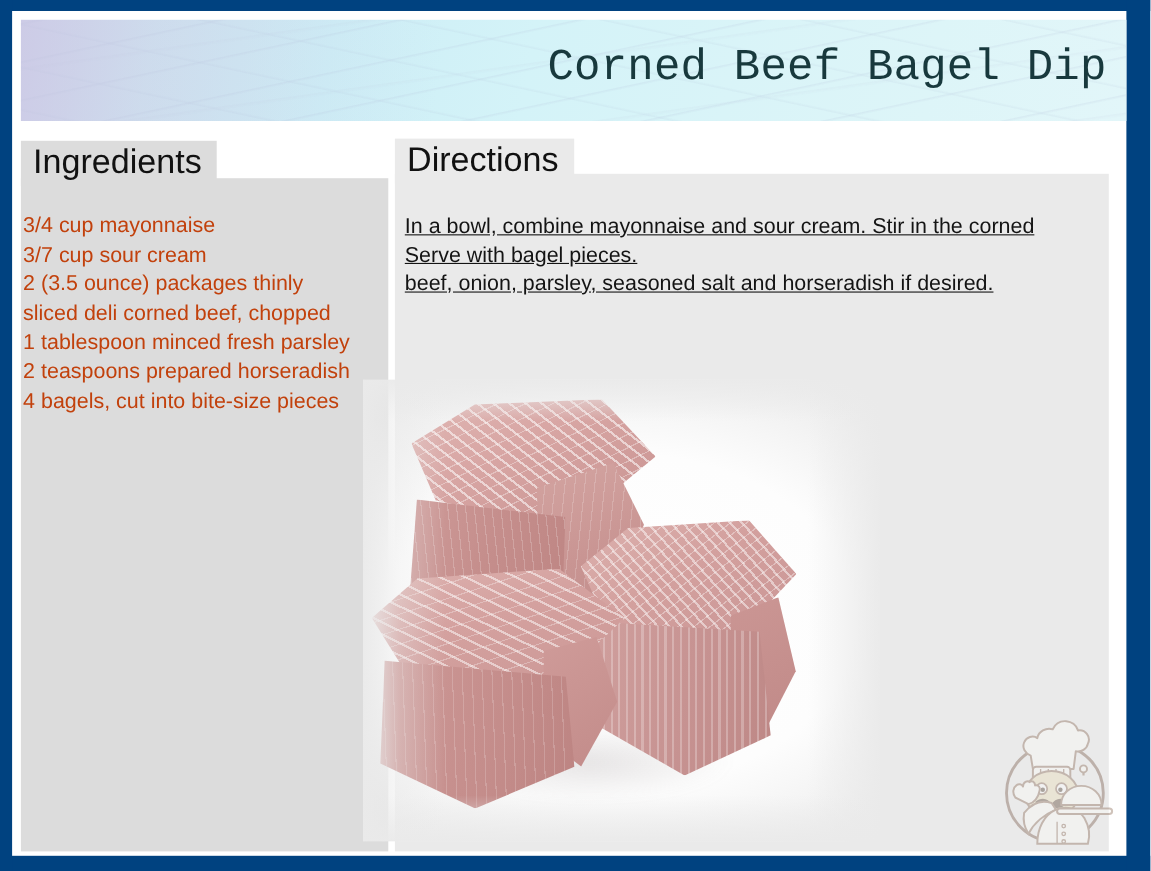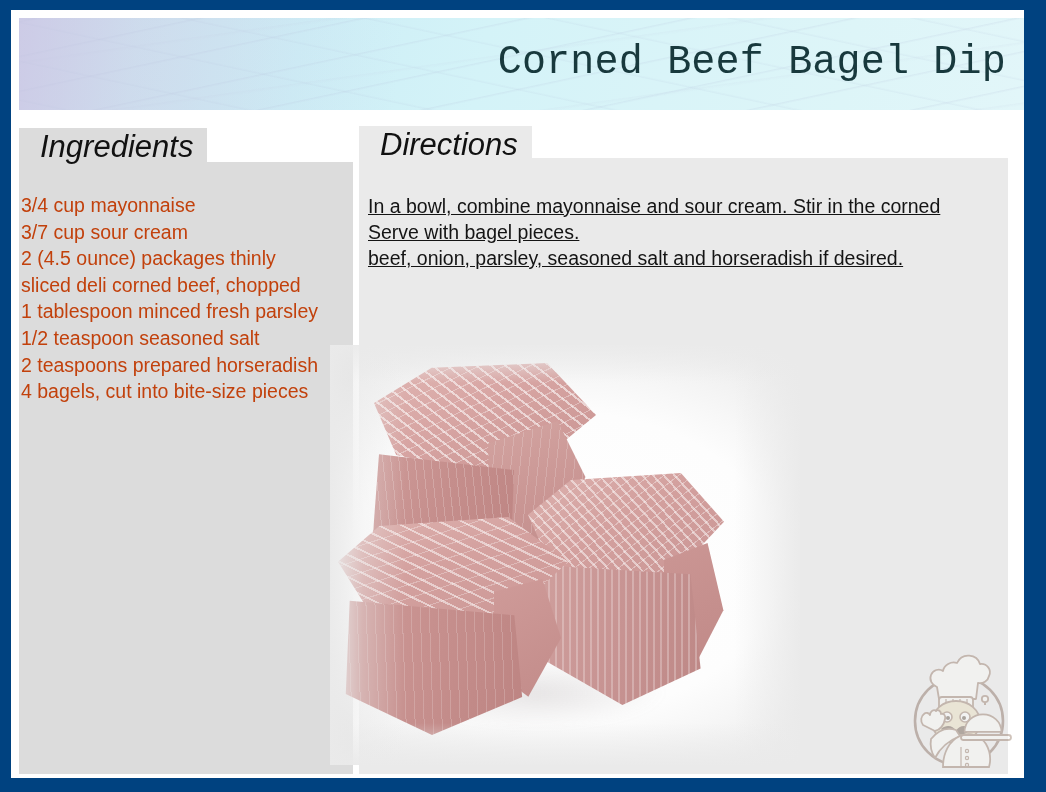--- a/index.html
+++ b/index.html
@@ -109,26 +109,25 @@
     top: 158px;
     width: 649px;
     height: 616px;
     background: #eaeaea;
   }
 
   
   .section-tab {
     position: absolute;
     z-index: 4;
-    padding: 2px 14px 4px 21px;
+    padding: 2px 14px 4px 11px;
     font-size: 31px;
     line-height: 1.12;
     color: #111111;
     white-space: nowrap;
-    font-style: italic;
   }
   .tab-ingredients {
     left: 19px;
     top: 128px;
     background: #dcdcdc;
   }
   .tab-directions {
     left: 359px;
     top: 126px;
     background: #eaeaea;
@@ -310,24 +309,23 @@
     <div class="header-texture"></div>
     <div class="header-wash"></div>
     <div class="slide-title">Corned Beef Bagel Dip</div>
   </div>
 
   <div class="panel panel-ingredients"></div>
   <div class="section-tab tab-ingredients">Ingredients</div>
   <div class="ingredients-list">
     <div class="line">3/4 cup mayonnaise</div>
     <div class="line">3/7 cup sour cream</div>
-    <div class="line">2 (4.5 ounce) packages thinly</div>
+    <div class="line">2 (3.5 ounce) packages thinly</div>
     <div class="line">sliced deli corned beef, chopped</div>
     <div class="line">1 tablespoon minced fresh parsley</div>
-    <div class="line">1/2 teaspoon seasoned salt</div>
     <div class="line">2 teaspoons prepared horseradish</div>
     <div class="line">4 bagels, cut into bite-size pieces</div>
   </div>
 
   <div class="panel panel-directions"></div>
   <div class="section-tab tab-directions">Directions</div>
   <div class="directions-text">
     <div class="line">In a bowl, combine mayonnaise and sour cream. Stir in the corned</div>
     <div class="line">Serve with bagel pieces.</div>
     <div class="line">beef, onion, parsley, seasoned salt and horseradish if desired.</div>

